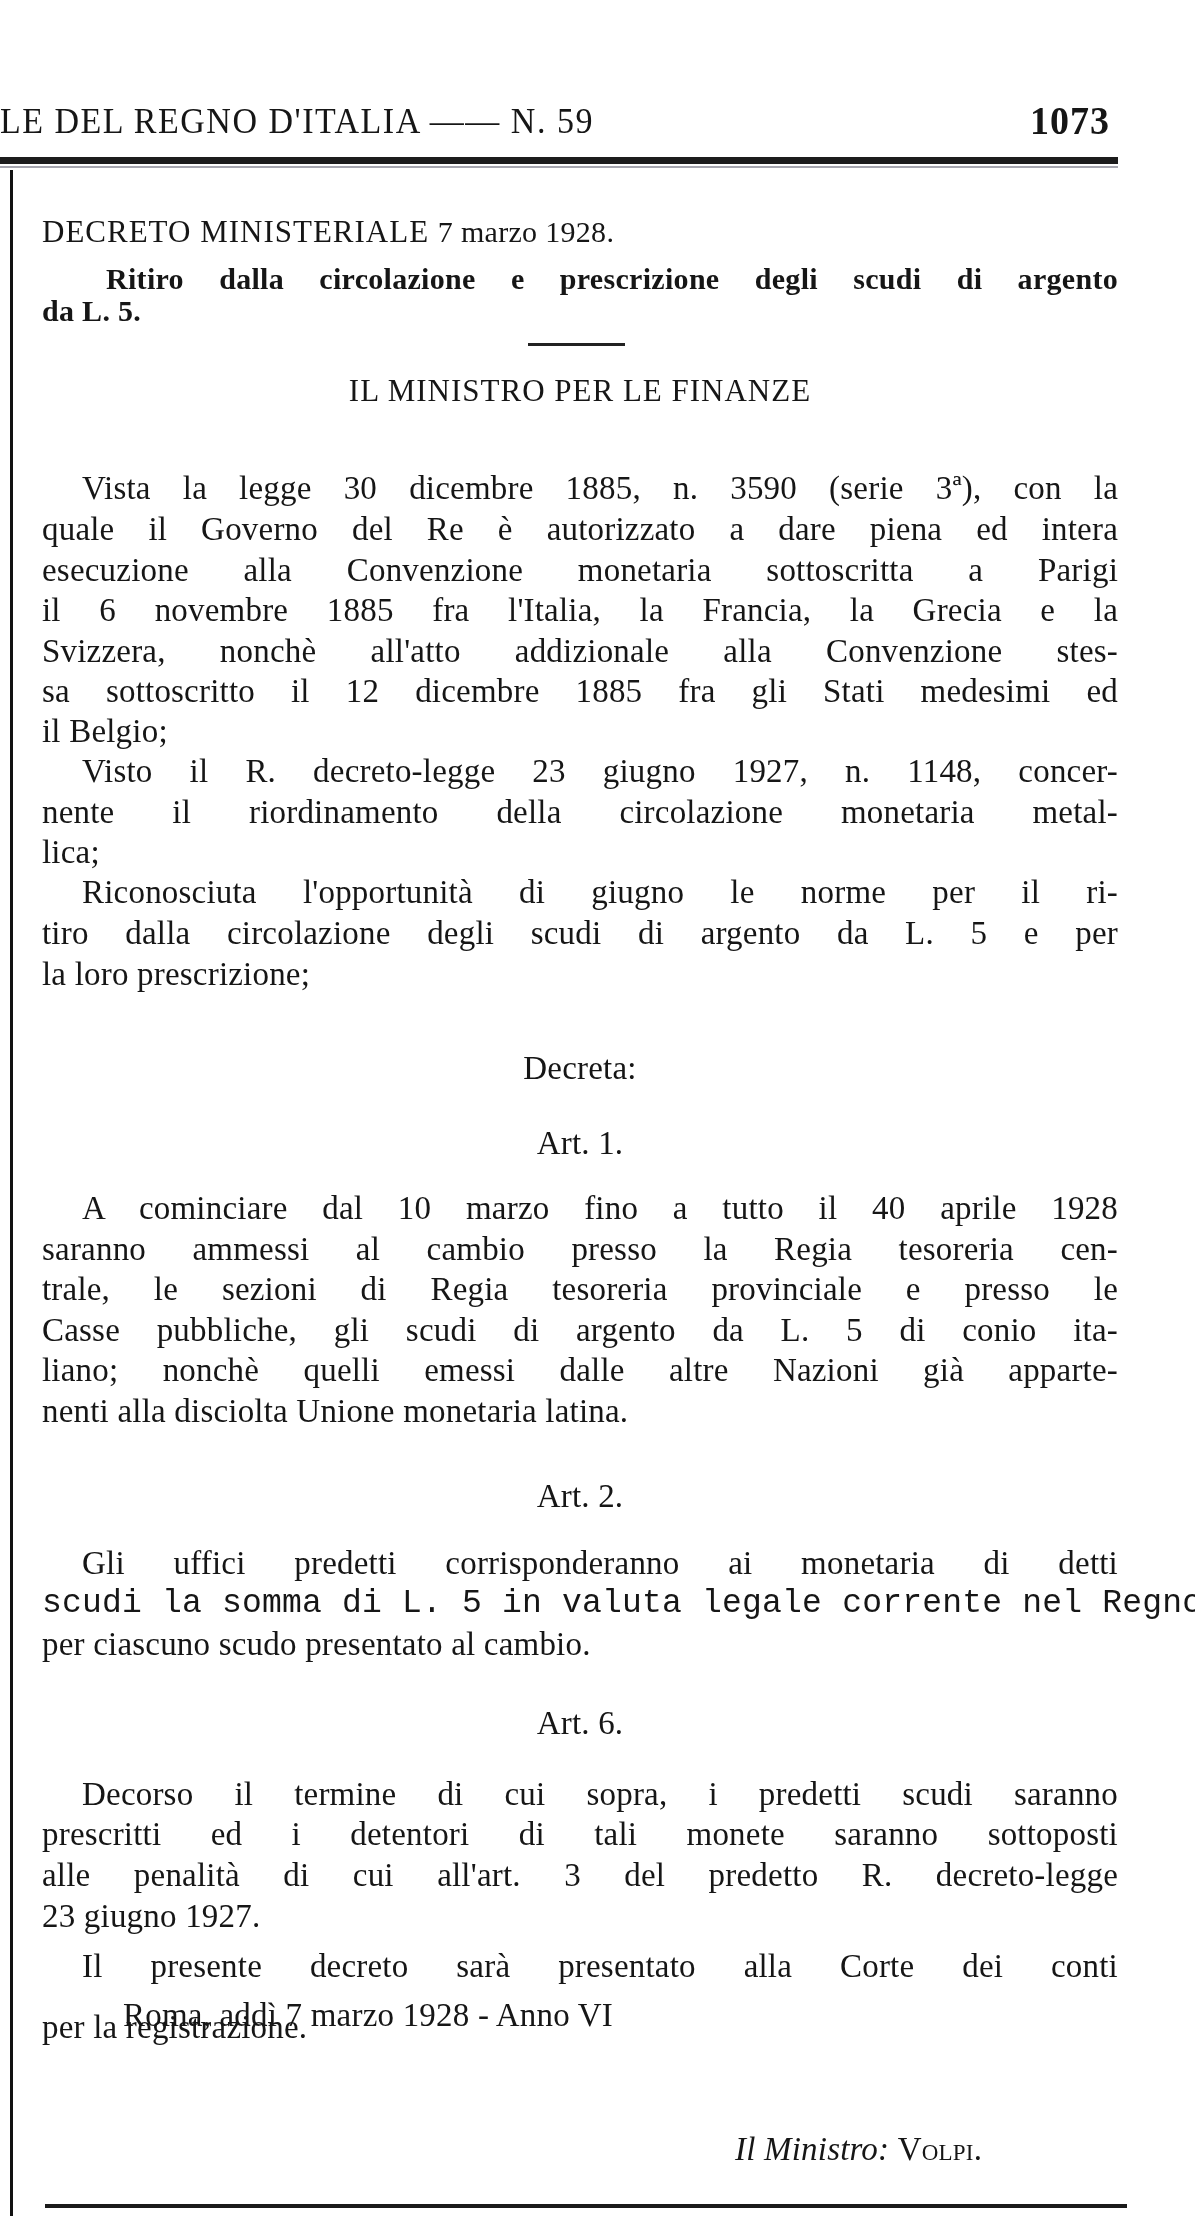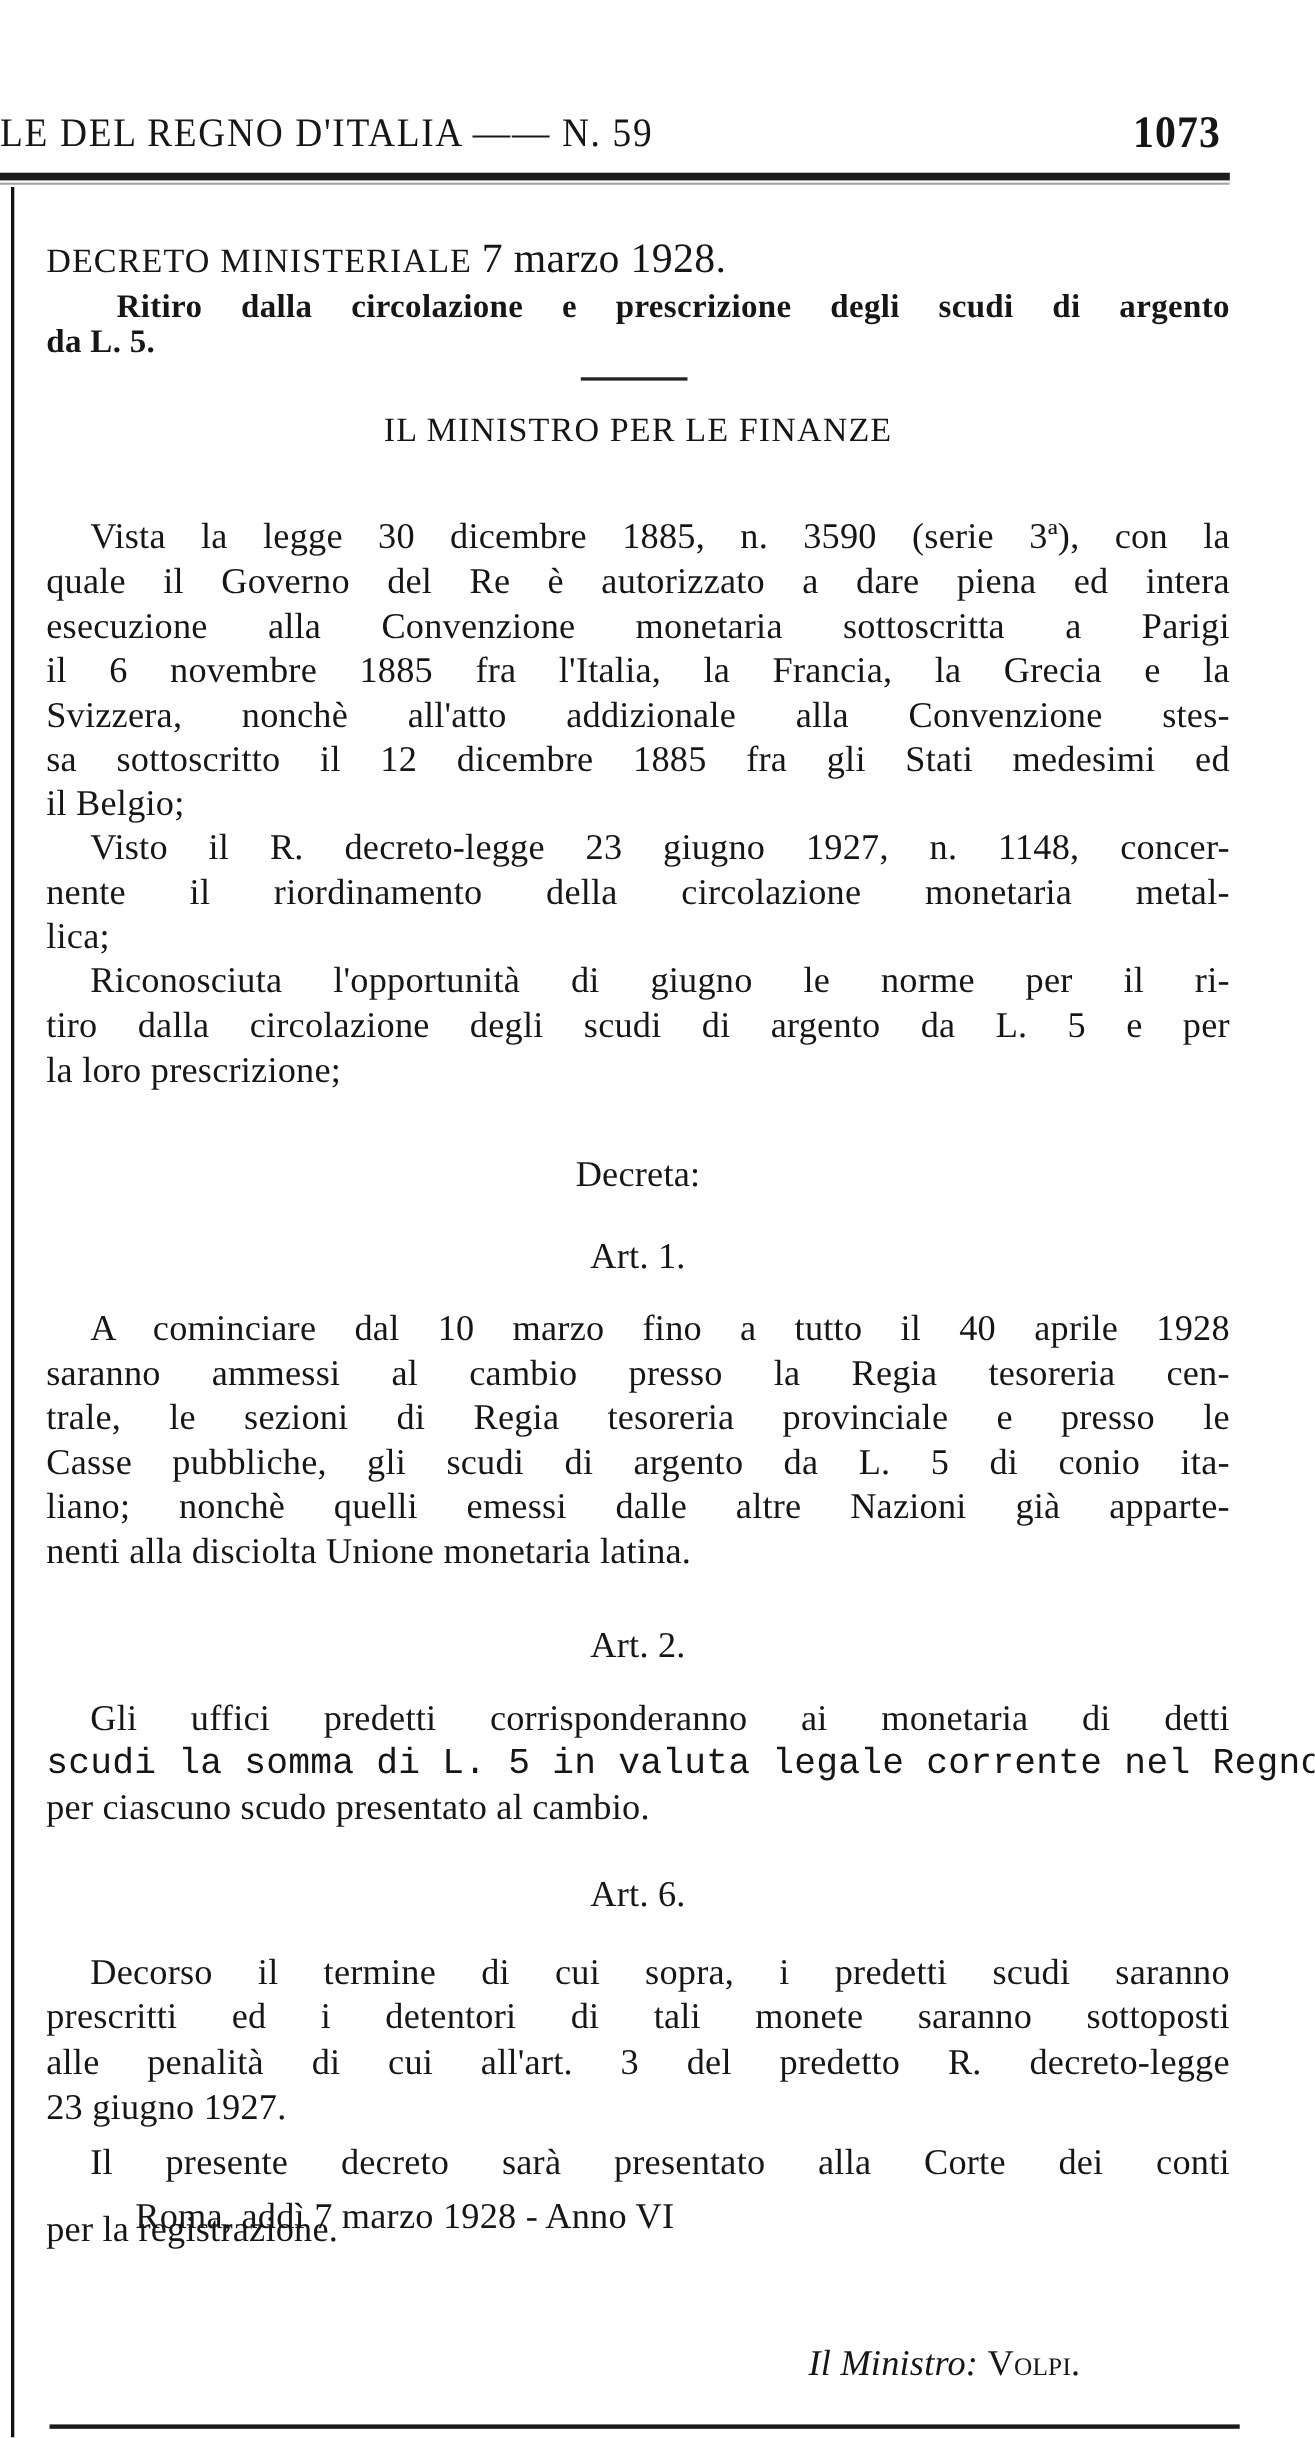--- a/index.html
+++ b/index.html
@@ -25,21 +25,21 @@
 
 <div class="abs hdr" style="left:0px; top:104px;">LE DEL REGNO D'ITALIA —— N. 59</div>
 <div class="abs hdr" style="left:1030px; top:100px; font-size:38px; font-weight:bold; letter-spacing:1px;">1073</div>
 <div class="rule-top"></div>
 <div class="rule-top-thin"></div>
 
 <div class="vbar"></div>
 
 <div class="line caps" style="left:42px; top:216px;">
   <span>DECRETO MINISTERIALE</span>
-  <span style="font-size:38px; letter-spacing:0.3px;">7 marzo 1928.</span>
+  <span style="font-size:30px; letter-spacing:0.3px;">7 marzo 1928.</span>
 </div>
 <div class="line bold just" style="left:106px; top:264px; width:1012px; white-space:normal;">Ritiro dalla circolazione e prescrizione degli scudi di argento</div>
 <div class="line bold" style="left:42px; top:296px;">da L. 5.</div>
 <div class="short-rule"></div>
 <div class="line caps center" style="left:42px; top:375px; width:1076px;">IL MINISTRO PER LE FINANZE</div>
 
 <div>
   <div class="line just" style="left:82px; top:472px; width:1036px;">Vista la legge 30 dicembre 1885, n. 3590 (serie 3ª), con la</div>
   <div class="line just" style="left:42px; top:513px; width:1076px;">quale il Governo del Re è autorizzato a dare piena ed intera</div>
   <div class="line just" style="left:42px; top:554px; width:1076px;">esecuzione alla Convenzione monetaria sottoscritta a Parigi</div>

